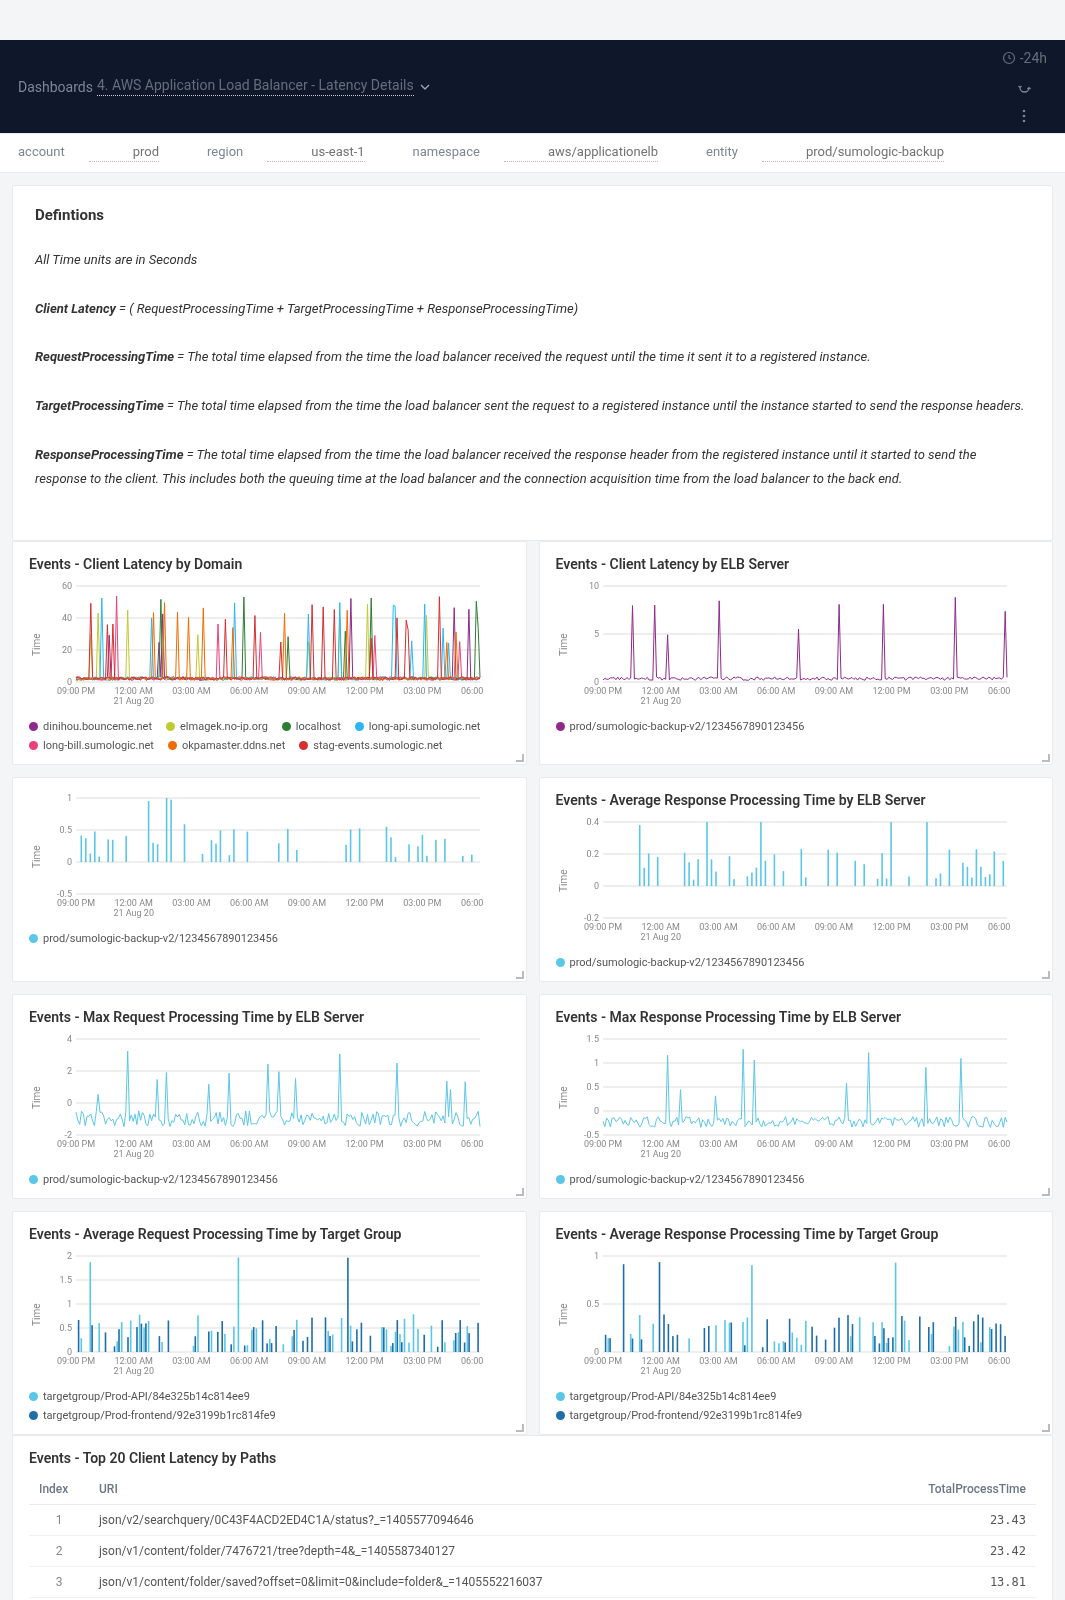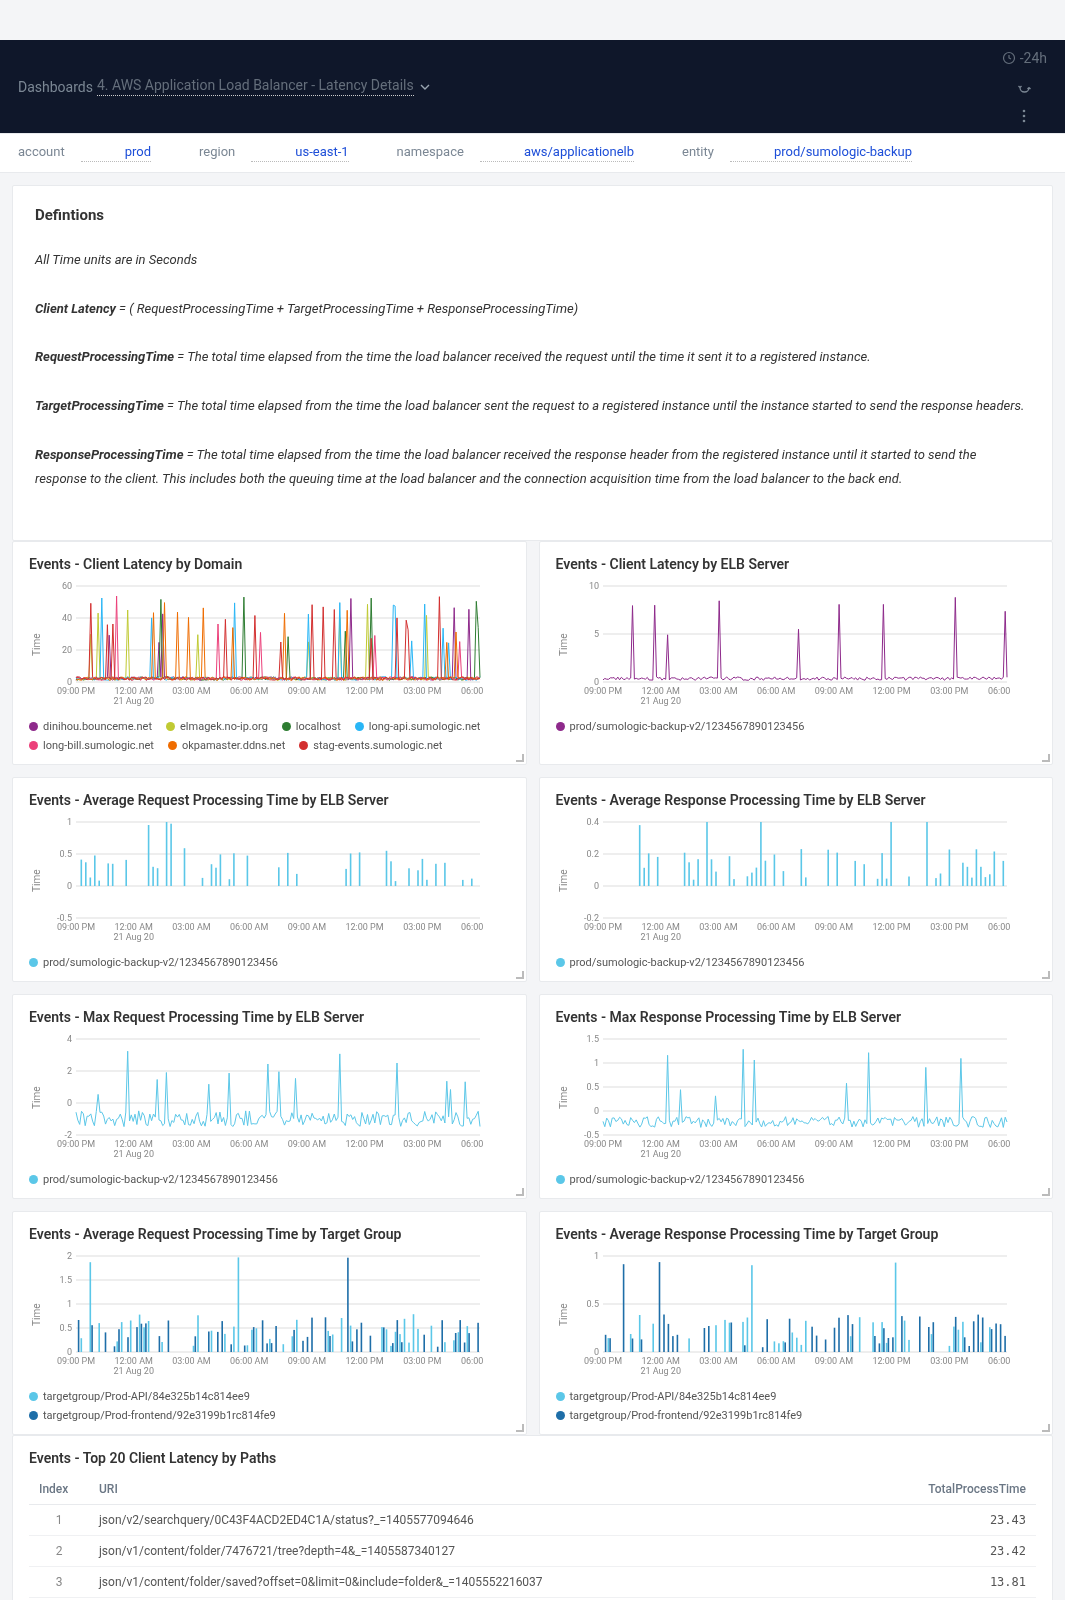--- a/index.html
+++ b/index.html
@@ -5,23 +5,23 @@
 * { box-sizing: border-box; margin: 0; padding: 0; }
 body { font-family: -apple-system, BlinkMacSystemFont, "Segoe UI", Roboto, Helvetica, Arial, sans-serif; background: #f4f5f7; color: #333; font-size: 13px; width: 1065px; }
 .header { display: flex; align-items: center; padding: 10px 18px; background: #0f172a; border-bottom: 1px solid #e8eaed; margin-top: 40px; }
 .breadcrumb-root { color: #7b8794; font-size: 14px; }
 .breadcrumb-title { color: #646e7b; font-size: 14px; margin-left: 4px; border-bottom: 1px dotted #ccc; padding-bottom: 2px; }
 .chev { margin-left: 6px; color: #9aa5b1; }
 .header-actions { margin-left: auto; display: flex; align-items: center; gap: 14px; color: #646e7b; flex-direction: column; }
 .time-btn { display: flex; align-items: center; gap: 4px; font-size: 14px; }
 .icon-btn { color: #7b8794; cursor: pointer; }
 .filters { display: flex; gap: 48px; padding: 10px 18px; background: #fff; border-bottom: 1px solid #e8eaed; }
-.filter { display: flex; align-items: baseline; gap: 16px; font-size: 13px; }
+.filter { display: flex; align-items: baseline; gap: 24px; font-size: 13px; }
 .filter-key { color: #7b8794; }
-.filter-val { color: #1d4ed8; border-bottom: 1px dotted #bbb; padding-bottom: 2px; padding-left: 44px; }
+.filter-val { color: #737373; border-bottom: 1px dotted #bbb; padding-bottom: 2px; padding-left: 44px; }
 .content { padding: 12px; display: flex; flex-direction: column; gap: 0; }
 .panel { background: #fff; border: 1px solid #e8eaed; border-radius: 2px; position: relative; }
 .panel-resize { position: absolute; right: 2px; bottom: 2px; width: 8px; height: 8px; border-right: 2px solid #bbb; border-bottom: 2px solid #bbb; }
 .def-panel { padding: 20px 22px 24px; }
 .def-panel h3 { font-size: 15px; font-weight: 700; margin-bottom: 18px; }
 .def-panel p { font-size: 13px; line-height: 1.9; margin: 24px 0; color: #333; font-style: italic; }
 .def-panel b { font-weight: 700; }
 .grid { display: grid; grid-template-columns: 1fr 1fr; gap: 12px; }
 .chart-panel { padding: 14px 16px 12px; }
 .chart-title { font-size: 14px; font-weight: 600; color: #333; margin-bottom: 8px; }
@@ -211,21 +211,20 @@
     </div>
     <div class="legend">
           <div class="legend-item">
             <span class="swatch" style="background:#8e2a8b"></span>
             <span>prod/sumologic-backup-v2/1234567890123456</span>
           </div>
         </div>
     <div class="panel-resize"></div>
       </div>
       <div class="panel chart-panel">
-    <div class="chart-title">Events - Average Request Processing Time by ELB Server</div>
     <div class="chart-body">
       <div class="ylabel">Time</div>
       <div class="plot">
             <svg width="440" height="130" viewBox="0 0 440 130">
               <g class="axis">
                 <line x1="32" x2="436" y1="102" y2="102" stroke="#eee"></line>
                 <text x="28" y="105" text-anchor="end">-0.5</text>
                 <line x1="32" x2="436" y1="70" y2="70" stroke="#eee"></line>
                 <text x="28" y="73" text-anchor="end">0</text>
                 <line x1="32" x2="436" y1="38" y2="38" stroke="#eee"></line>

